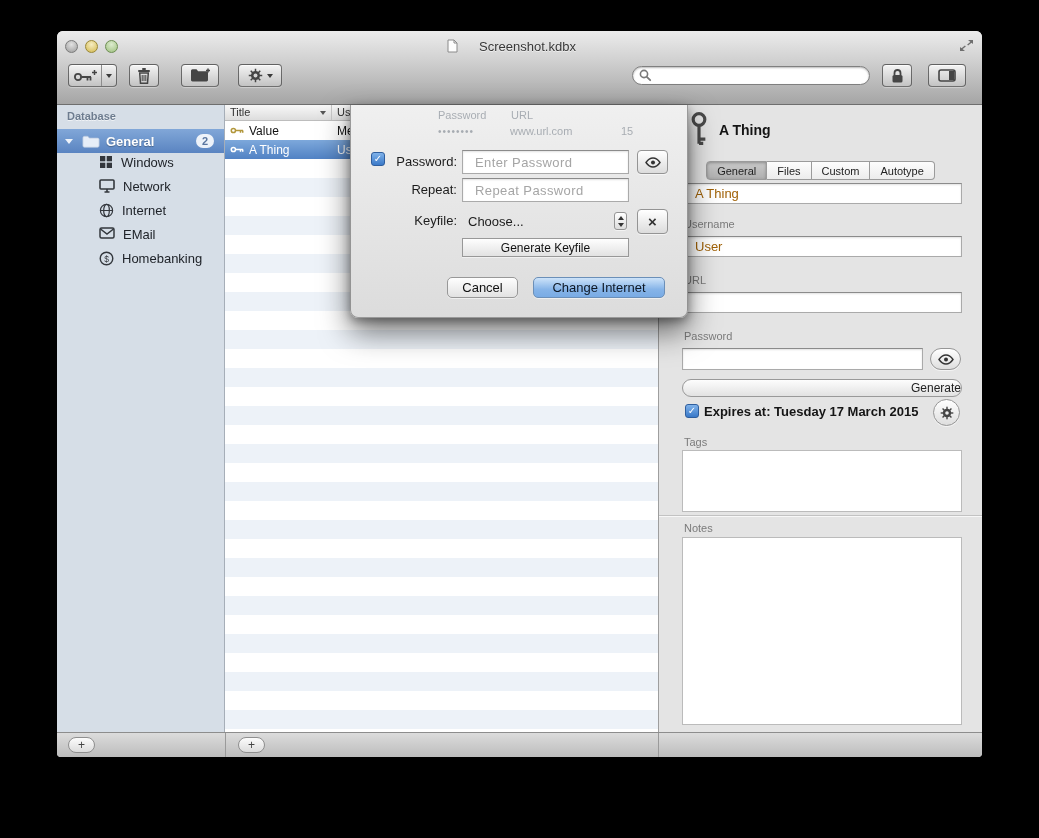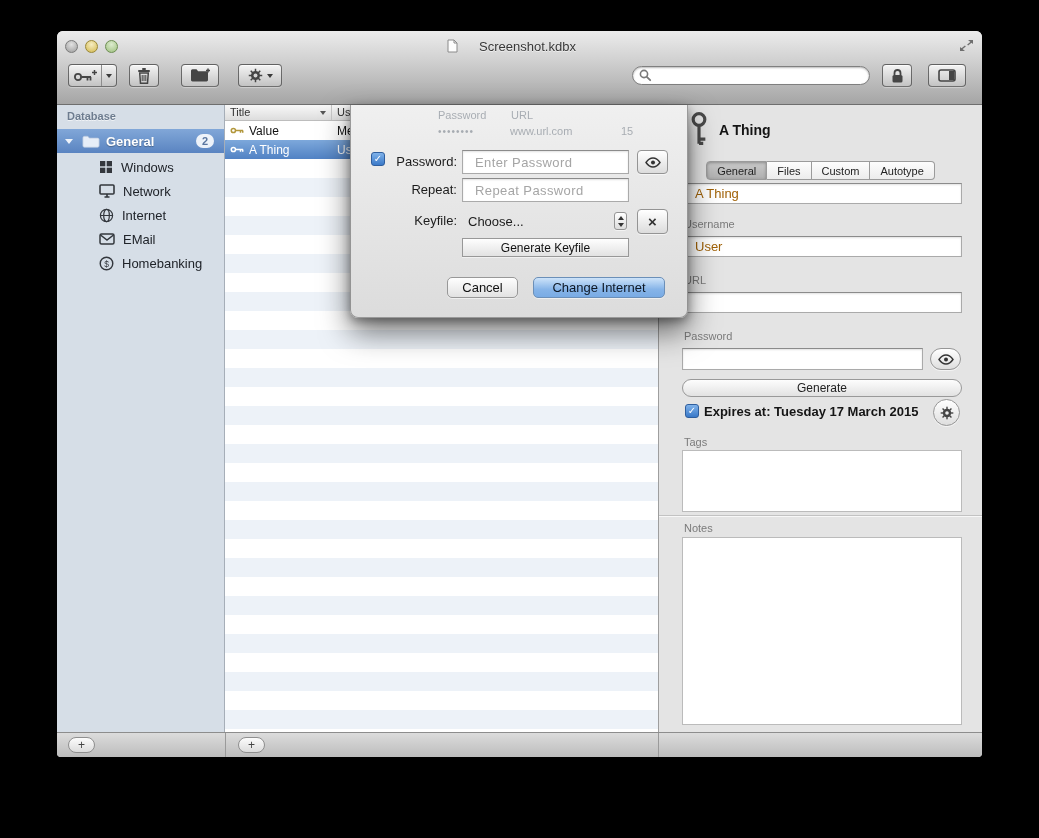--- a/index.html
+++ b/index.html
@@ -55,21 +55,21 @@
   .sb-header { position:absolute; left:10px; top:5px; font-size:11px; font-weight:bold; color:#6d7c8f;
     text-shadow:0 1px 0 rgba(255,255,255,.6); }
   .sb-group { position:absolute; left:0; top:24px; width:100%; height:24px;
     background:linear-gradient(#81a7d8,#5a84c1); display:flex; align-items:center; color:#fff; }
   .sb-disclosure { margin-left:8px; width:0; height:0; border-left:4px solid transparent;
     border-right:4px solid transparent; border-top:5px solid #eef3fa; }
   .sb-folder { margin-left:9px; display:inline-flex; }
   .sb-group-label { margin-left:6px; font-size:13px; font-weight:bold; text-shadow:0 1px 1px rgba(0,0,0,.3); }
   .sb-badge { margin-left:auto; margin-right:10px; background:rgba(255,255,255,.88); color:#5a76a0;
     font-size:11px; font-weight:bold; border-radius:8px; padding:1px 6px; line-height:12px; }
-  .sb-item { position:absolute; left:0; width:100%; height:24px; display:flex; align-items:center;
+  .sb-item { position:absolute; left:0; width:100%; height:24px; display:flex; align-items:flex-start;
     padding-left:42px; gap:8px; font-size:13px; color:#20242a; }
   .i-windows { top:50px; } .i-network { top:74px; } .i-internet { top:98px; }
   .i-email { top:122px; } .i-homebanking { top:146px; }
 
   
   .table { position:absolute; left:168px; top:0; width:433px; height:100%; background:#fff; }
   .thead { position:absolute; top:0; left:0; right:0; height:16px; display:flex; font-size:11px; color:#333;
     background:linear-gradient(#f8f8f8,#dddddd); border-bottom:1px solid #bdbdbd; }
   .th { line-height:15px; padding-left:5px; border-right:1px solid #c6c6c6; position:relative; overflow:hidden; white-space:nowrap; }
   .th-title { width:107px; } .th-user { width:98px; } .th-pass { width:78px; } .th-url { width:100px; }
@@ -104,21 +104,21 @@
   .f-title { left:23px; top:78px; width:280px; height:21px; }
   .f-username { left:23px; top:131px; width:280px; height:21px; }
   .f-url { left:23px; top:187px; width:280px; height:21px; }
   .f-password { left:23px; top:243px; width:241px; height:22px; }
   .oval-btn { position:absolute; border:1px solid #979797; background:linear-gradient(#ffffff,#dedede);
     display:flex; align-items:center; justify-content:center; box-shadow:0 1px 0 rgba(255,255,255,.6); }
   .insp-eye { left:271px; top:243px; width:31px; height:22px; border-radius:11px; }
   .insp-gear { left:274px; top:294px; width:27px; height:27px; border-radius:50%; }
   .btn-generate { position:absolute; left:23px; top:274px; width:280px; height:18px; border-radius:9px;
     border:1px solid #999; background:linear-gradient(#fdfdfd,#e2e2e2); font-size:12px; color:#222;
-    display:flex; align-items:center; justify-content:center; }
+    display:flex; align-items:center; justify-content:flex-end; }
   .checkbox { position:absolute; width:14px; height:14px; border-radius:3px;
     background:linear-gradient(#7fb2ea,#3a79c8); border:1px solid #2e5e9e; color:#fff;
     display:flex; align-items:center; justify-content:center; }
   .checkbox::after { content:"✓"; font-size:10px; font-weight:bold; line-height:1; }
   .insp-expires-check { left:26px; top:299px; }
   .insp-expires { position:absolute; left:45px; top:299px; font-size:13px; font-weight:bold; color:#151515; }
   .box { position:absolute; left:23px; width:280px; background:#fff; border:1px solid #bbb; resize:none; outline:none;
     font-size:12px; padding:3px 5px; color:#222; }
   .box-tags { top:345px; height:62px; }
   .box-notes { top:432px; height:188px; }

